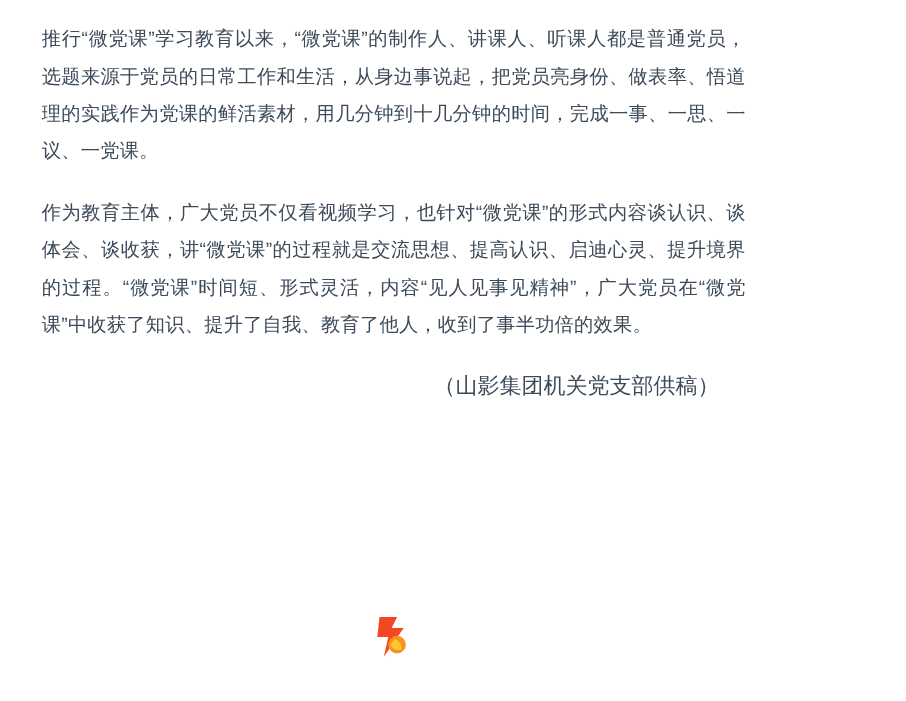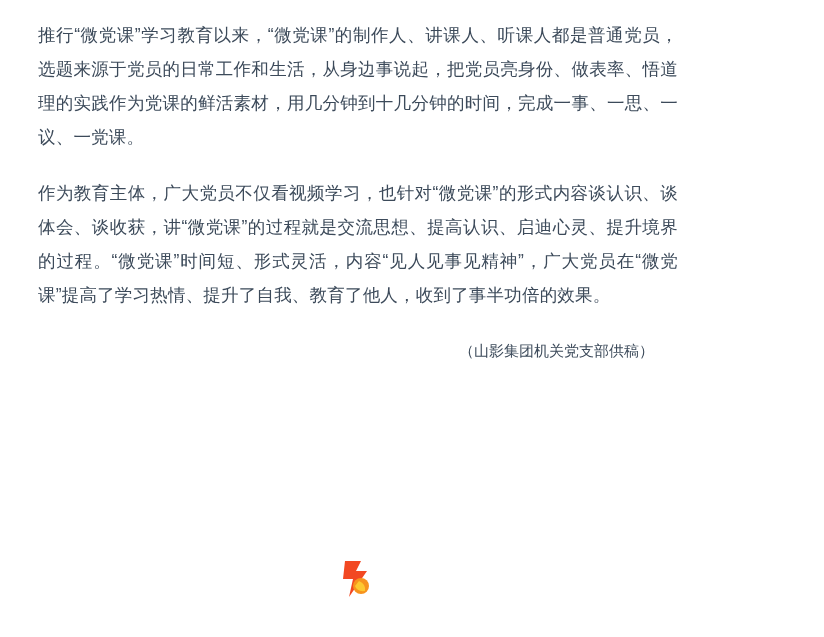--- a/index.html
+++ b/index.html
@@ -27,21 +27,21 @@
     text-align: justify;
     text-justify: inter-ideograph;
     letter-spacing: 0.2px;
     margin: 0 0 22px 0;
   }
   .para.indent {
     text-indent: 0;
   }
   .signature {
     color: #3c4a5a;
-    font-size: 15px;
+    font-size: 20px;
     line-height: 34px;
     text-align: right;
     margin: 18px 0 0 0;
     padding-right: 24px;
   }
   .logo-wrap {
     position: absolute;
     left: 0;
     right: 0;
     bottom: 38px;
@@ -54,21 +54,21 @@
     height: 40px;
     display: block;
   }
 </style>
 </head>
 <body>
 
 <div class="page">
 
   <p class="para">推行“微党课”学习教育以来，“微党课”的制作人、讲课人、听课人都是普通党员，选题来源于党员的日常工作和生活，从身边事说起，把党员亮身份、做表率、悟道理的实践作为党课的鲜活素材，用几分钟到十几分钟的时间，完成一事、一思、一议、一党课。</p>
-  <p class="para">作为教育主体，广大党员不仅看视频学习，也针对“微党课”的形式内容谈认识、谈体会、谈收获，讲“微党课”的过程就是交流思想、提高认识、启迪心灵、提升境界的过程。“微党课”时间短、形式灵活，内容“见人见事见精神”，广大党员在“微党课”提高了学习热情、提升了自我、教育了他人，收到了事半功倍的效果。</p>
+  <p class="para">作为教育主体，广大党员不仅看视频学习，也针对“微党课”的形式内容谈认识、谈体会、谈收获，讲“微党课”的过程就是交流思想、提高认识、启迪心灵、提升境界的过程。“微党课”时间短、形式灵活，内容“见人见事见精神”，广大党员在“微党课”中收获了知识、提升了自我、教育了他人，收到了事半功倍的效果。</p>
 
   <p class="signature">（山影集团机关党支部供稿）</p>
 
   <div class="logo-wrap">
     <svg class="logo" viewBox="0 0 34 40" aria-hidden="true">
       <path d="M6 2 L22 2 L17 12 L28 12 L10 38 L14 20 L4 20 Z" fill="#f24822"></path>
       <circle cx="22" cy="27" r="8" fill="#f7931e"></circle>
       <path d="M20 22 q7 3 6 10 q-8 1 -10 -5 z" fill="#fdc830"></path>
     </svg>
   </div>

